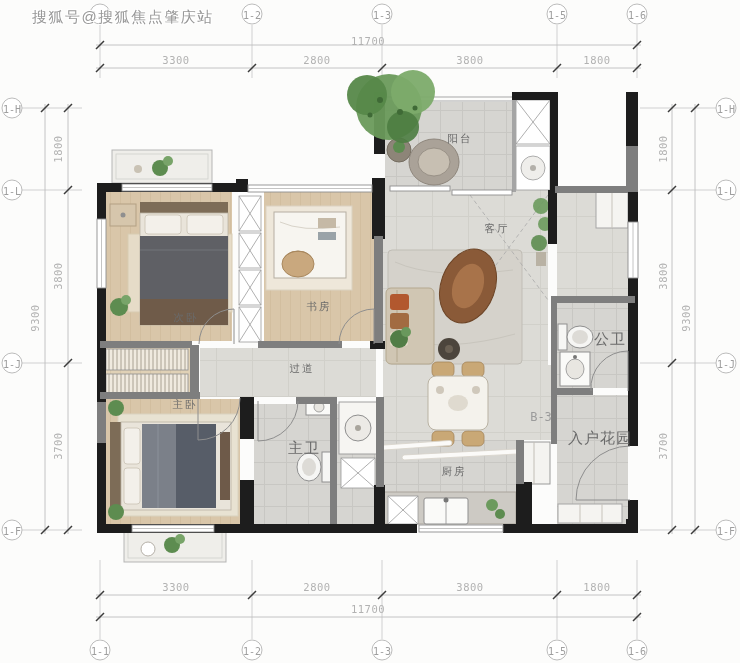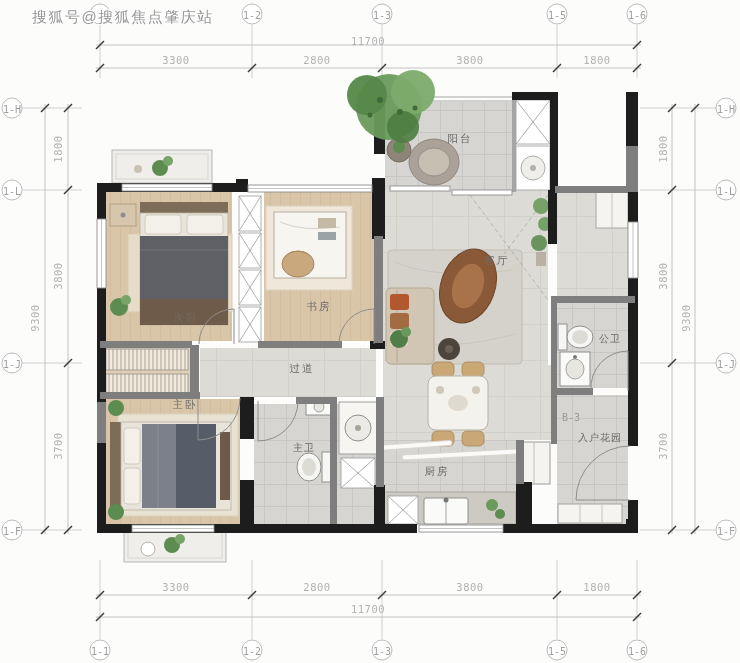--- a/index.html
+++ b/index.html
@@ -19,24 +19,24 @@
     position:absolute;width:21px;height:21px;border-radius:50%;
     border:1px solid #bcbcbc;background:rgba(255,255,255,.88);
     color:#9e9e9e;font-family:"DejaVu Sans Mono",monospace;font-size:10px;
     line-height:21px;text-align:center;transform:translate(-50%,-50%);
     box-sizing:border-box;white-space:nowrap;
   }
   .room-label{
     position:absolute;transform:translate(-50%,-50%);
     font-size:10.5px;color:#6a6a6a;letter-spacing:2px;white-space:nowrap;
   }
-  .room-label.small{font-size:10px;letter-spacing:1px;}
+  .room-label.small{font-size:15px;letter-spacing:1px;}
   .b3{
     position:absolute;transform:translate(-50%,-50%);
-    font-size:10px;color:#9b9b9b;font-family:"DejaVu Sans Mono",monospace;margin-left:30px;
+    font-size:12px;color:#9b9b9b;font-family:"DejaVu Sans Mono",monospace;
   }
   .watermark{
     position:absolute;left:6px;top:8px;font-size:15px;font-weight:500;
     color:#979797;letter-spacing:1.5px;white-space:nowrap;
     text-shadow:-1px -1px 0 #fff,1px -1px 0 #fff,-1px 1px 0 #fff,1px 1px 0 #fff;
     margin-left:26px;
   }
 </style>
 </head>
 <body>
@@ -425,25 +425,25 @@
   <div class="dim dimv" style="left:35px;top:318px">9300</div>
   <div class="dim dimv" style="left:58px;top:149px">1800</div>
   <div class="dim dimv" style="left:58px;top:276px">3800</div>
   <div class="dim dimv" style="left:58px;top:446px">3700</div>
   <div class="dim dimv" style="left:686px;top:318px">9300</div>
   <div class="dim dimv" style="left:663px;top:149px">1800</div>
   <div class="dim dimv" style="left:663px;top:276px">3800</div>
   <div class="dim dimv" style="left:663px;top:446px">3700</div>
 
   <div class="room-label" style="left:460px;top:139px">阳台</div>
-  <div class="room-label" style="left:497px;top:261px">客厅</div>
+  <div class="room-label" style="left:497px;top:229px">客厅</div>
   <div class="room-label" style="left:186px;top:318px">次卧</div>
   <div class="room-label" style="left:319px;top:307px">书房</div>
   <div class="room-label" style="left:302px;top:369px">过道</div>
   <div class="room-label" style="left:185px;top:405px">主卧</div>
   <div class="room-label small" style="left:304px;top:448px">主卫</div>
-  <div class="room-label" style="left:437px;top:472px">厨房</div>
+  <div class="room-label" style="left:454px;top:472px">厨房</div>
   <div class="room-label small" style="left:610px;top:339px">公卫</div>
   <div class="room-label small" style="left:600px;top:438px">入户花园</div>
   <div class="b3" style="left:541px;top:417px">B-3</div>
 
   <div class="watermark">搜狐号@搜狐焦点肇庆站</div>
 </div>
 
 </body></html>

